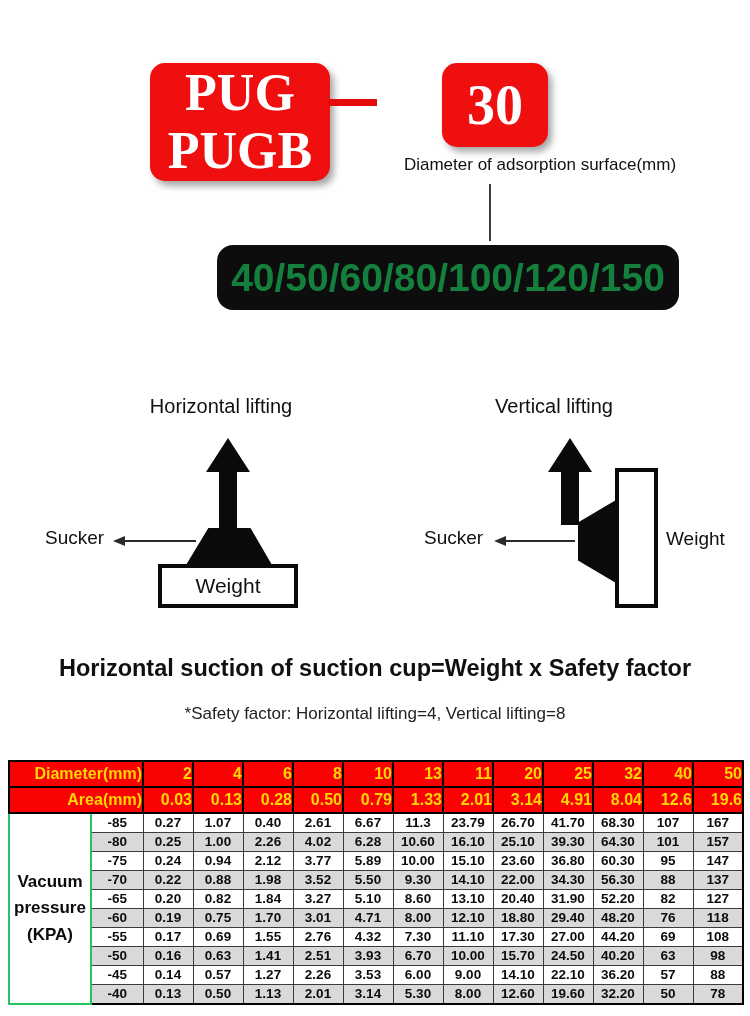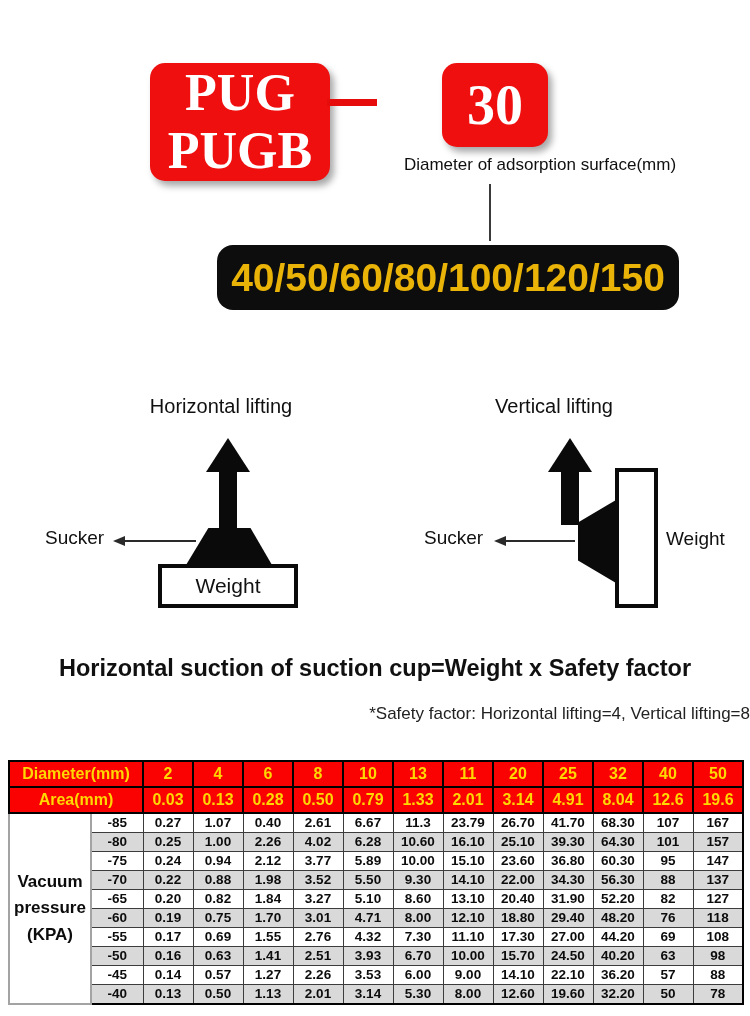--- a/index.html
+++ b/index.html
@@ -21,21 +21,21 @@
          font-family:"Liberation Serif",serif;font-weight:bold;}
   .badge-model{left:127px;top:63px;width:180px;height:118px;line-height:1.12;margin-left:23px;}
   .badge-model .l1{font-size:52px;}
   .badge-model .l2{font-size:52px;}
   .model-dash{position:absolute;left:327px;top:99px;width:50px;height:7px;background:#e60c0c;}
   .badge-size{left:442px;top:63px;width:106px;height:84px;font-size:56px;}
   .diameter-label{position:absolute;left:355px;top:155px;width:370px;text-align:center;
                   font-size:17px;color:#101010;}
   .connector-line{position:absolute;left:489px;top:184px;width:2px;height:57px;background:#3a3a3a;}
   .sizes-box{position:absolute;left:217px;top:245px;width:462px;height:65px;
-             background:var(--box-black);border-radius:16px;color:#eab308;
+             background:var(--box-black);border-radius:16px;color:#15803d;
              display:flex;align-items:center;justify-content:center;
              font-size:39px;font-weight:bold;white-space:nowrap;}
 
   
   .diagram-title{position:absolute;font-size:20px;color:#101010;text-align:center;}
   .dt-h{left:70px;top:395px;width:302px;}
   .dt-v{left:404px;top:395px;width:300px;}
 
   .arrow-head{position:absolute;width:0;height:0;
               border-left:22px solid transparent;border-right:22px solid transparent;
@@ -67,31 +67,31 @@
   .tl-v{left:505px;top:540px;width:70px;}
   .thin-head{position:absolute;width:0;height:0;
              border-top:5px solid transparent;border-bottom:5px solid transparent;
              border-right:12px solid #2a2a2a;}
   .th-h{left:113px;top:536px;}
   .th-v{left:494px;top:536px;}
 
   
   .formula-main{position:absolute;left:0;top:655px;width:750px;text-align:center;
                 font-size:23.5px;color:#101010;font-weight:bold;}
-  .formula-note{position:absolute;left:0;top:704px;width:750px;text-align:right;
+  .formula-note{position:absolute;left:0;top:704px;width:750px;text-align:center;
                 font-size:17px;color:#222;}
 
   
   .table-wrap{position:absolute;left:8px;top:760px;width:735px;}
   table.spec{border-collapse:collapse;width:735px;table-layout:fixed;border:2px solid #000;}
   table.spec th{background:var(--table-red);color:var(--header-yellow);font-weight:bold;
-                font-size:16px;height:26px;border:2px solid #000;text-align:center;padding:0;}
+                font-size:16px;height:26px;border:2px solid #000;text-align:right;padding:0;}
   table.spec td{font-size:13.5px;font-weight:700;color:#0c0c0c;text-align:center;
                 border:1px solid #3c3c3c;height:18px;line-height:18px;padding:0;background:#fff;}
-  table.spec td.row-head{font-size:17px;font-weight:bold;background:#fff;border:2px solid #a3a3a3;
+  table.spec td.row-head{font-size:17px;font-weight:bold;background:#fff;border:2px solid #22c55e;
                          line-height:1.55;padding:8px 2px;}
   table.spec tbody tr:nth-child(even) td{background:var(--stripe-gray);}
   table.spec tbody tr:nth-child(even) td.row-head{background:#fff;}
 </style>
 </head>
 <body>
 
 <div class="page">
 
   <div class="badge badge-model">

